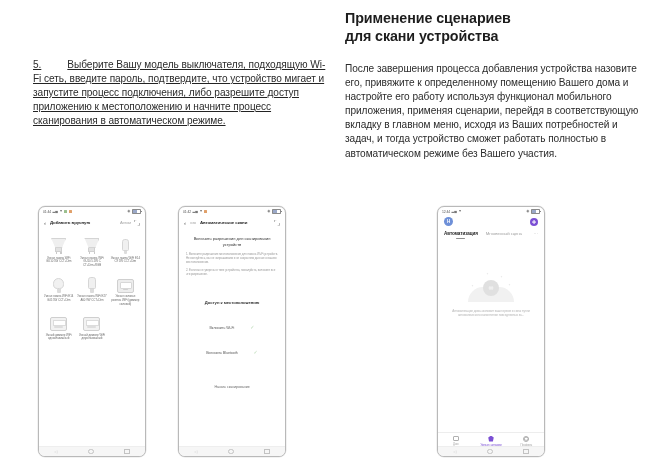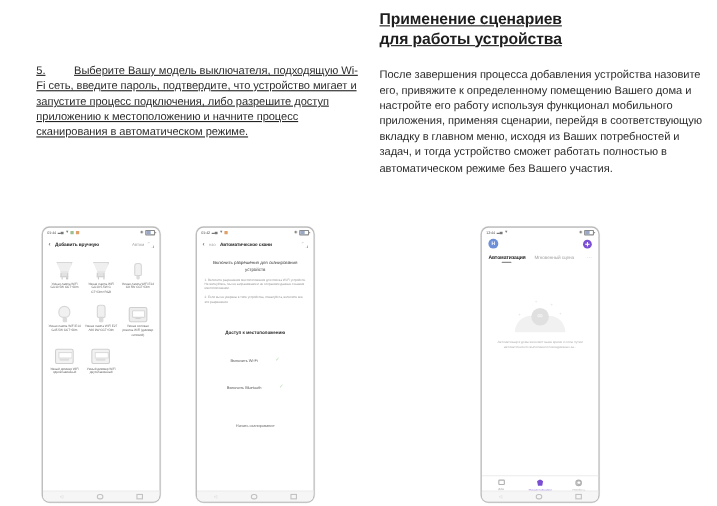--- a/index.html
+++ b/index.html
@@ -34,21 +34,20 @@
   .step-para .num {
     margin-right: 26px;
   }
   .heading {
     font-size: 14.3px;
     line-height: 17.5px;
     font-weight: 700;
     color: #1d1d1d;
     margin: 0 0 17px 0;
     letter-spacing: -0.1px;
-    text-decoration: underline;
   }
   .heading .ln { display: block; }
 
   
   .phone {
     position: absolute;
     background: #ffffff;
     border: 1px solid #b9b9b9;
     border-radius: 7px;
     box-sizing: border-box;
@@ -342,21 +341,21 @@
 
 <div class="col-left">
   <p class="body-text step-para">
     <span class="num">5.</span><span>Выберите Вашу модель выключателя, подходящую Wi-Fi сеть, введите пароль, подтвердите, что устройство мигает и запустите процесс подключения, либо разрешите доступ приложению к местоположению и начните процесс сканирования в автоматическом режиме.</span>
   </p>
 </div>
 
 <div class="col-right">
   <h2 class="heading">
     <span class="ln">Применение сценариев</span>
-    <span class="ln">для работы устройства</span>
+    <span class="ln">для скани устройства</span>
   </h2>
   <p class="body-text">После завершения процесса добавления устройства назовите его, привяжите к определенному помещению Вашего дома и настройте его работу используя функционал мобильного приложения, применяя сценарии, перейдя в соответствующую вкладку в главном меню, исходя из Ваших потребностей и задач, и тогда устройство сможет работать полностью в автоматическом режиме без Вашего участия.</p>
 </div>
 
 <div class="phone phone-1">
   <div class="statusbar">
     <div class="sb-left">
       <span class="sb-time">01:44</span>
       <span class="sb-ico">▂▄</span>
       <span class="sb-ico">▼</span>

